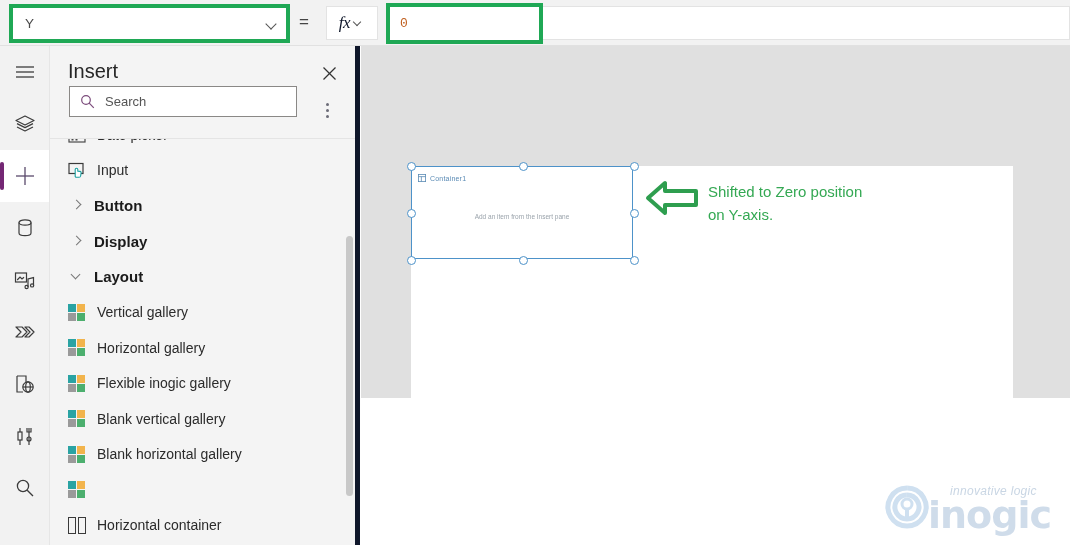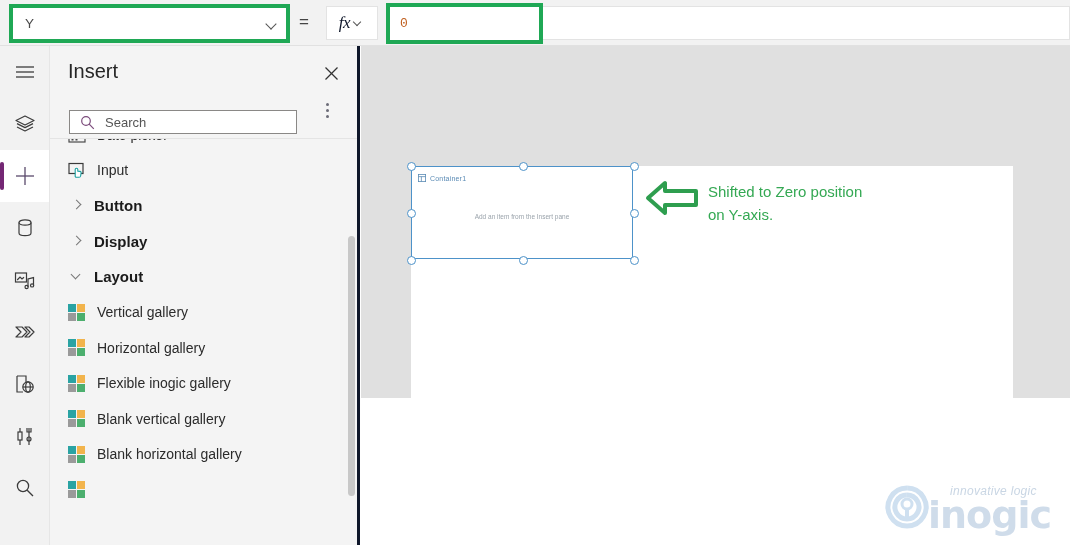--- a/index.html
+++ b/index.html
@@ -155,42 +155,42 @@
     border-radius: 2px;
   }
   .rail-ico { display: block; }
 
   
   .panel {
     position: absolute;
     left: 50px; top: 46px;
     width: 310px; height: 499px;
     background: #f4f4f4;
-    border-right: 3px solid #0f172a;
+    border-right: 5px solid #0f172a;
     box-sizing: border-box;
     overflow: hidden;
   }
   .panel-title {
     position: absolute;
     left: 18px; top: 14px;
     font-size: 20px;
     color: #262626;
     font-weight: normal;
   }
   .panel-close {
     position: absolute;
     right: 13px; top: 14px;
     width: 26px; height: 26px;
     display: flex; align-items: center; justify-content: center;
     color: #333;
   }
   .search-wrap {
     position: absolute;
-    left: 19px; top: 64px;
-    width: 228px; height: 24px;
+    left: 19px; top: 40px;
+    width: 228px; height: 31px;
     background: #ffffff;
     border: 1px solid #8a8886;
     box-sizing: border-box;
     display: flex;
     align-items: center;
     padding-left: 10px;
   }
   .search-wrap .ph {
     font-size: 13px;
     color: #555;
@@ -666,20 +666,29 @@
           <span class="ico">
             <span class="gal-ico">
               <span style="background:#2aa3a3"></span>
                 <span style="background:#f2b44c"></span>
               <span style="background:#9a9a9a"></span>
                 <span style="background:#4caf6e"></span>
             </span>
           </span>
         </div>
 
+        <div class="item">
+          <span class="ico">
+            <span class="cont-ico">
+                <span></span>
+                <span></span>
+              </span>
+          </span>
+          <span class="lbl">Horizontal container</span>
+        </div>
 
       </div>
     </div>
 
     <div class="scrollbar"></div>
   </div>
 
   <div class="stage">
 
     <div class="canvas"></div>

